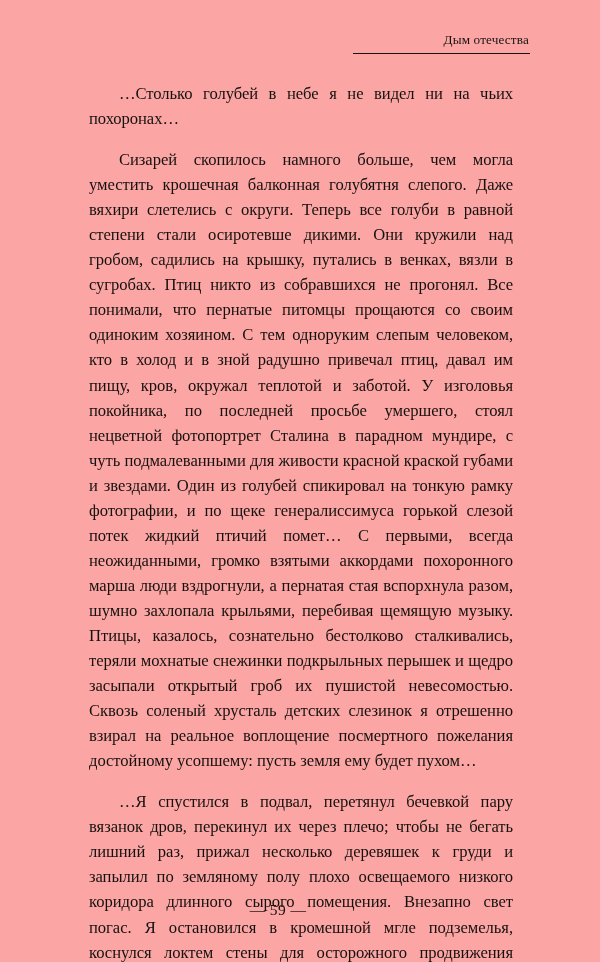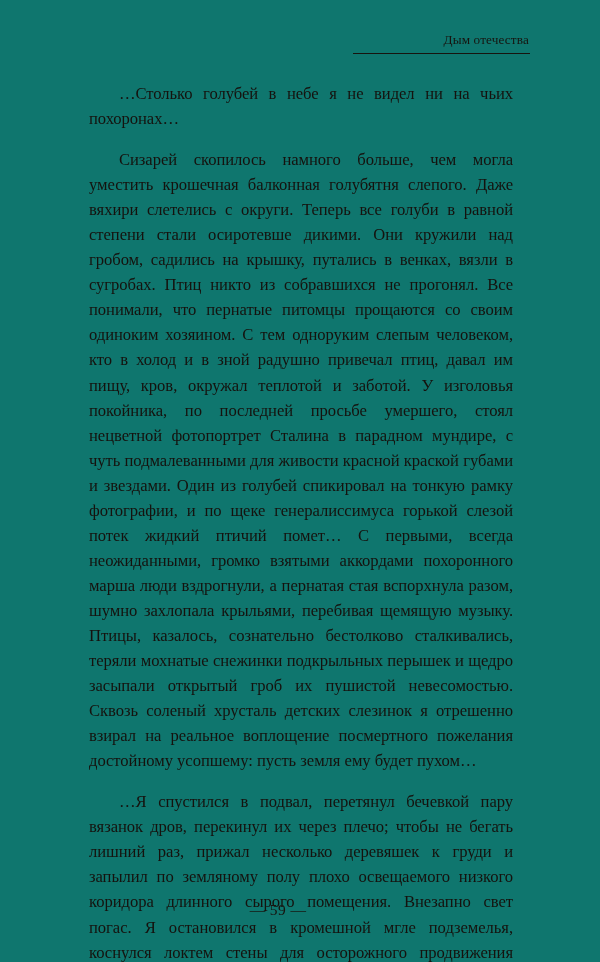--- a/index.html
+++ b/index.html
@@ -15,21 +15,21 @@
     overflow: hidden;
     position: relative;
   }
 
   .page {
     position: absolute;
     left: 0;
     top: 0;
     width: 600px;
     height: 962px;
-    background: #0f766e;
+    background: #fca5a5;
     text-decoration: underline;
   }
 
   
   .running-header {
     position: absolute;
     left: 73px;
     top: 30px;
     width: 456px;
     text-align: right;

